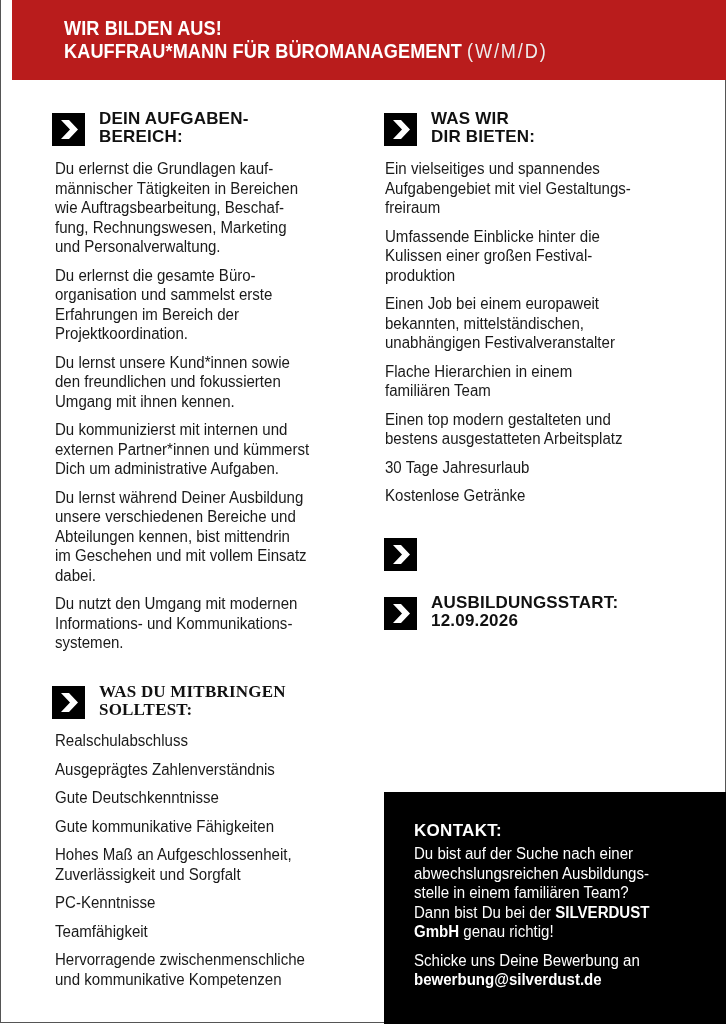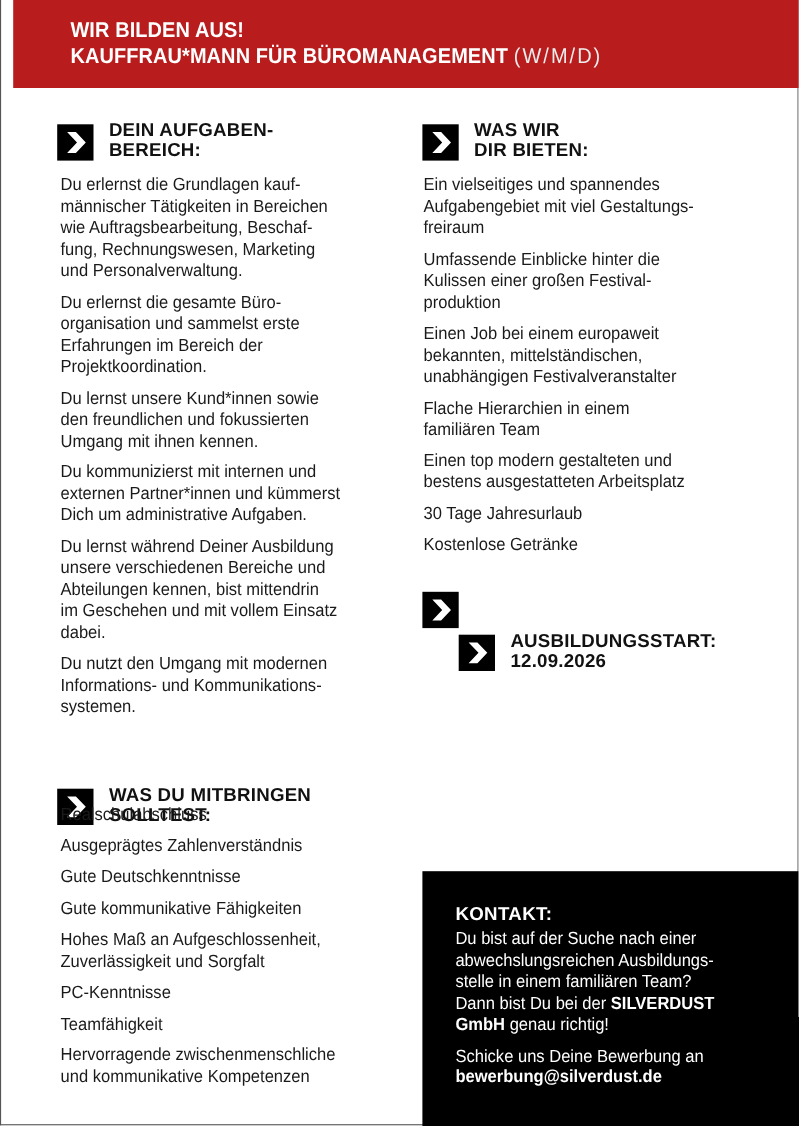--- a/index.html
+++ b/index.html
@@ -82,21 +82,21 @@
 </div>
 <div class="body-text" id="tasks-body" style="left:55px; top:159px;">
     <p><span>Du erlernst die Grundlagen kauf-</span><br><span>männischer Tätigkeiten in Bereichen</span><br><span>wie Auftragsbearbeitung, Beschaf-</span><br><span>fung, Rechnungswesen, Marketing</span><br><span>und Personalverwaltung.</span></p>
     <p><span>Du erlernst die gesamte Büro-</span><br><span>organisation und sammelst erste</span><br><span>Erfahrungen im Bereich der</span><br><span>Projektkoordination.</span></p>
     <p><span>Du lernst unsere Kund*innen sowie</span><br><span>den freundlichen und fokussierten</span><br><span>Umgang mit ihnen kennen.</span></p>
     <p><span>Du kommunizierst mit internen und</span><br><span>externen Partner*innen und kümmerst</span><br><span>Dich um administrative Aufgaben.</span></p>
     <p><span>Du lernst während Deiner Ausbildung</span><br><span>unsere verschiedenen Bereiche und</span><br><span>Abteilungen kennen, bist mittendrin</span><br><span>im Geschehen und mit vollem Einsatz</span><br><span>dabei.</span></p>
     <p><span>Du nutzt den Umgang mit modernen</span><br><span>Informations- und Kommunikations-</span><br><span>systemen.</span></p>
   </div>
 
-<div class="section-head" style="left:52px; top:714px;">
+<div class="section-head" style="left:52px; top:683px;font-family:Liberation Serif, serif;">
   <div class="arrow-box">
     <svg width="33" height="33" viewBox="0 0 33 33">
         <polygon points="9,7 17,7 26,16.5 17,26 9,26 18,16.5" fill="#fff"></polygon>
       </svg>
   </div>
   <div class="head-text">
     <div>WAS DU MITBRINGEN</div>
     <div>SOLLTEST:</div>
   </div>
 </div>
@@ -133,21 +133,21 @@
   </div>
 
 <div class="section-head" style="left:384px; top:535px;">
   <div class="arrow-box">
     <svg width="33" height="33" viewBox="0 0 33 33">
         <polygon points="9,7 17,7 26,16.5 17,26 9,26 18,16.5" fill="#fff"></polygon>
       </svg>
   </div>
 </div>
 
-<div class="section-head" style="left:384px; top:574px;margin-left:33px;">
+<div class="section-head" style="left:384px; top:594px;">
   <div class="arrow-box">
     <svg width="33" height="33" viewBox="0 0 33 33">
         <polygon points="9,7 17,7 26,16.5 17,26 9,26 18,16.5" fill="#fff"></polygon>
       </svg>
   </div>
   <div class="head-text">
     <div>AUSBILDUNGSSTART:</div>
     <div>12.09.2026</div>
   </div>
 </div>

